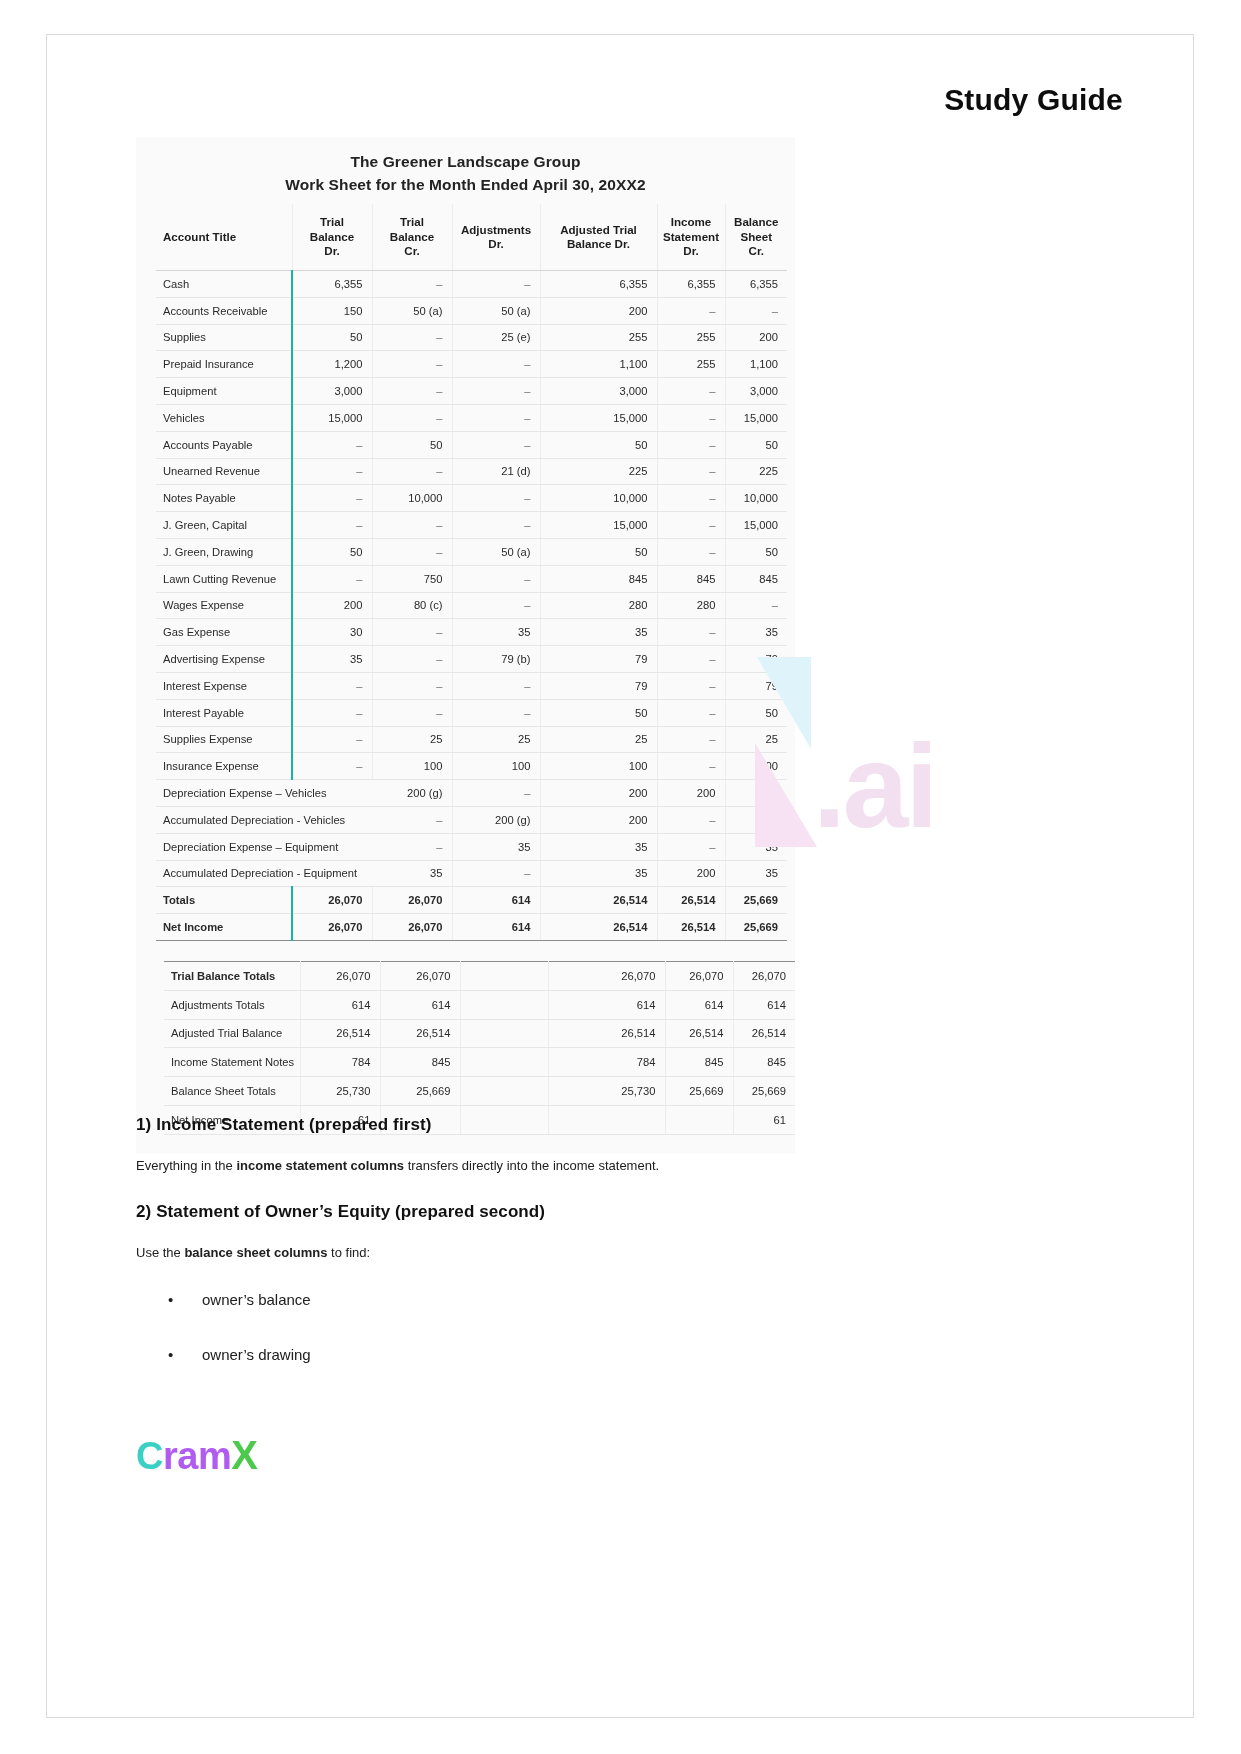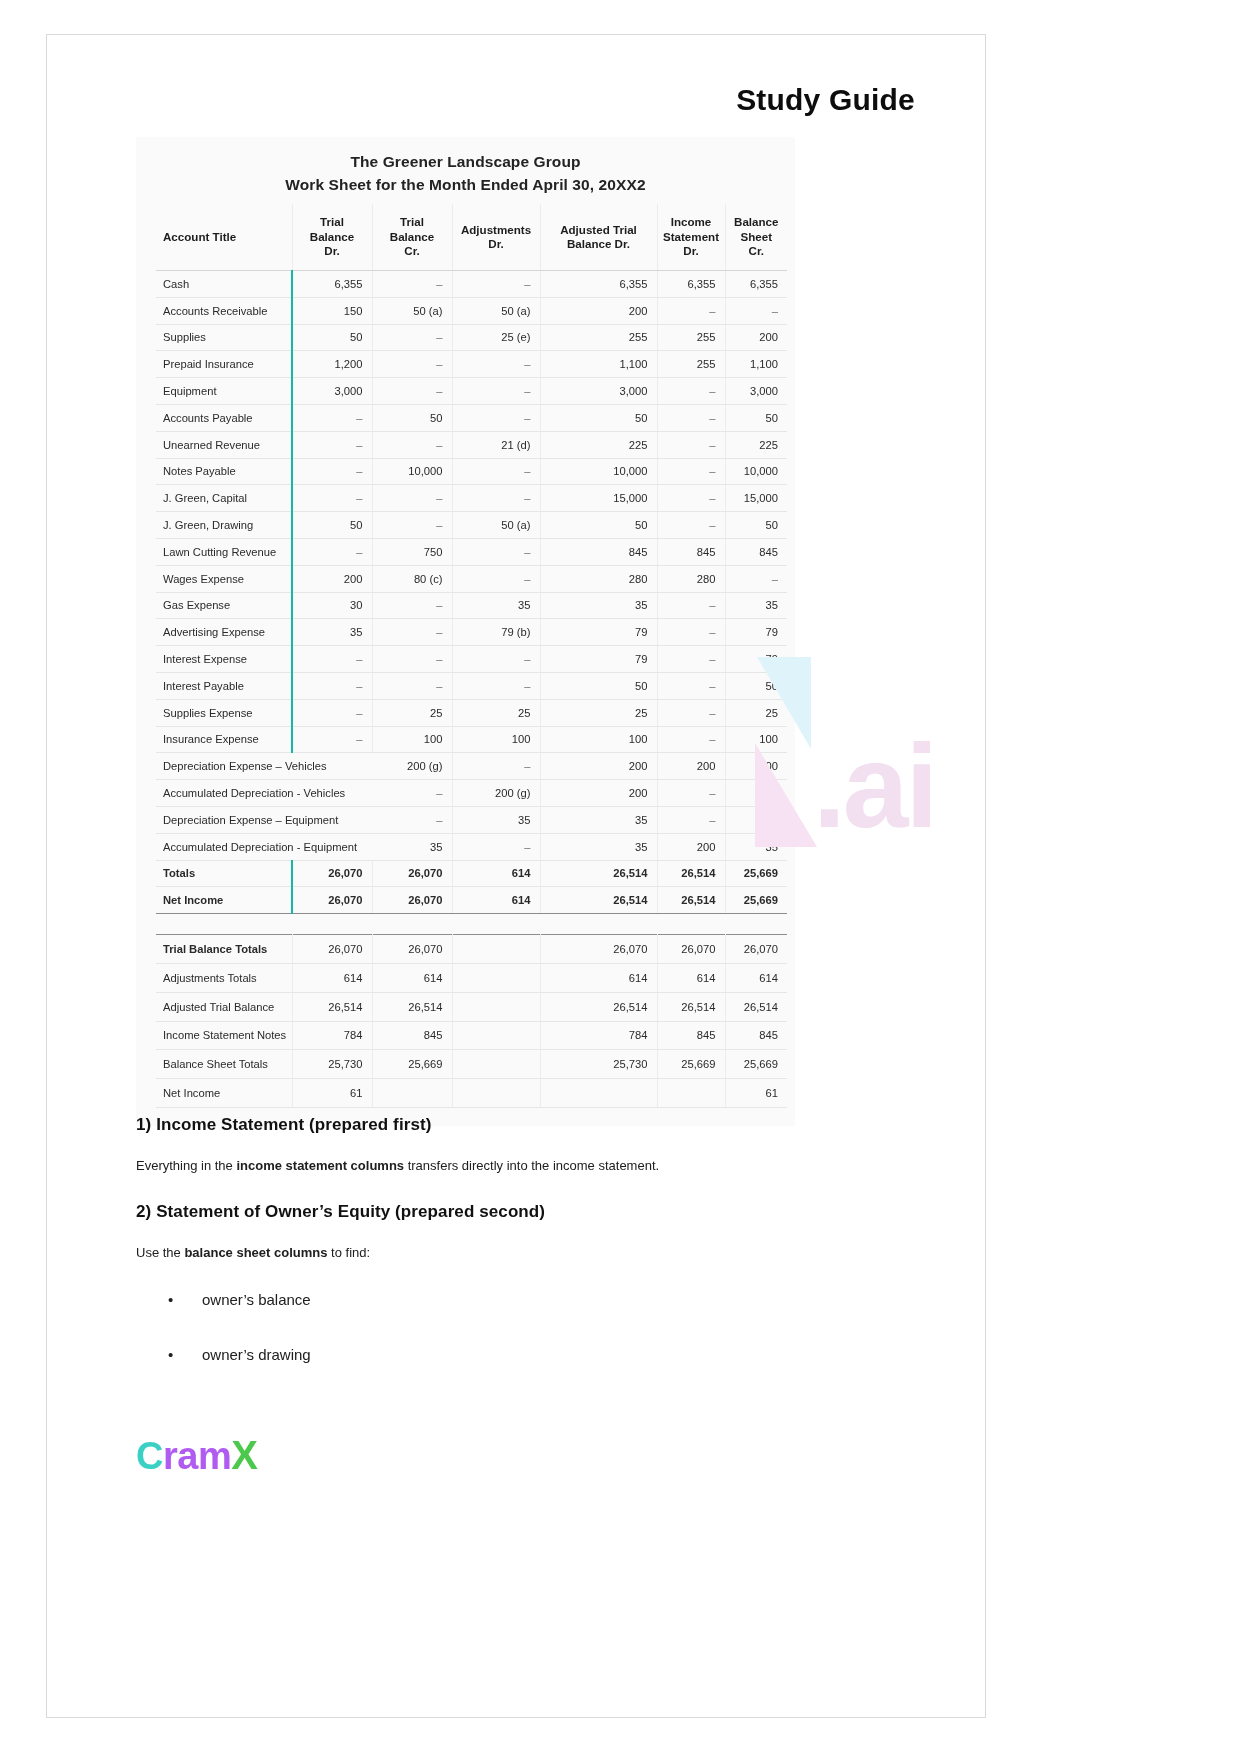--- a/index.html
+++ b/index.html
@@ -13,21 +13,21 @@
     font-family: "Liberation Sans", sans-serif;
     color: #1a1a1a;
     position: relative;
     overflow: hidden;
   }
 
   .page {
     position: absolute;
     left: 46px;
     top: 34px;
-    width: 940px;
+    width: 1148px;
     height: 1684px;
     border: 1px solid #d9d9d9;
     background: #ffffff;
     box-sizing: border-box;
   }
 
   .page-title {
     position: absolute;
     right: 70px;
     top: 48px;
@@ -120,21 +120,21 @@
   tr.netrow td {
     font-weight: bold;
     border-bottom: 1.6px solid #8c8c8c;
   }
 
   .ws-gap { height: 20px; background: #fafafa; }
 
   table.ws2 {
     border-collapse: collapse;
     width: 619px;
-    margin: 0 20px 18px 20px;
+    margin: 0 20px 18px 28px;
     table-layout: fixed;
     background: #6d28d9;
   }
   table.ws2 td {
     font-size: 11.2px;
     color: #2a2a2a;
     height: 25.8px;
     vertical-align: middle;
     border-bottom: 1px solid #e6e6e6;
     background: #fafafa;
@@ -315,20 +315,29 @@
           <tr>
             <td class="acct">Equipment</td>
             <td class="num">3,000</td>
             <td class="num dash">–</td>
             <td class="num dash">–</td>
             <td class="num">3,000</td>
             <td class="num dash">–</td>
             <td class="num">3,000</td>
           </tr>
           <tr>
+            <td class="acct">Vehicles</td>
+            <td class="num">15,000</td>
+            <td class="num dash">–</td>
+            <td class="num dash">–</td>
+            <td class="num">15,000</td>
+            <td class="num dash">–</td>
+            <td class="num">15,000</td>
+          </tr>
+          <tr>
             <td class="acct">Accounts Payable</td>
             <td class="num dash">–</td>
             <td class="num">50</td>
             <td class="num dash">–</td>
             <td class="num">50</td>
             <td class="num dash">–</td>
             <td class="num">50</td>
           </tr>
           <tr>
             <td class="acct">Unearned Revenue</td>

